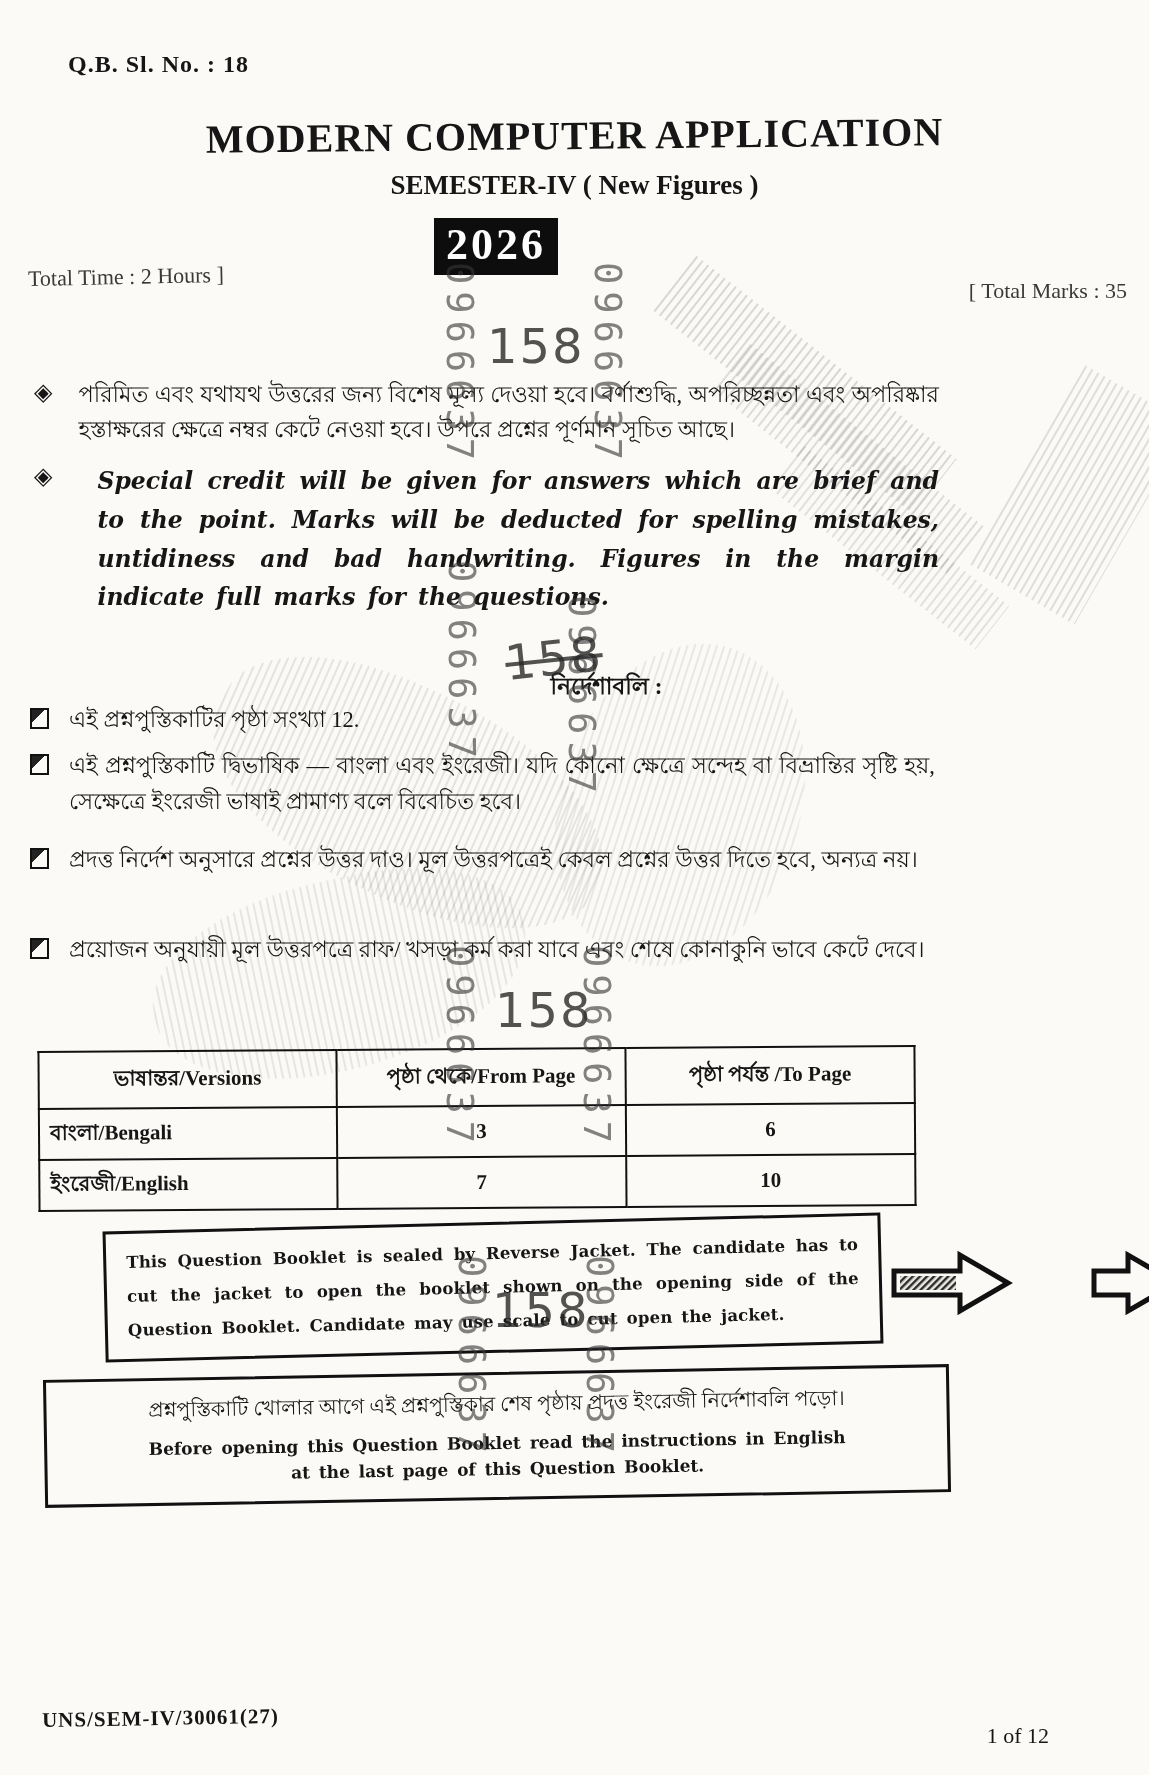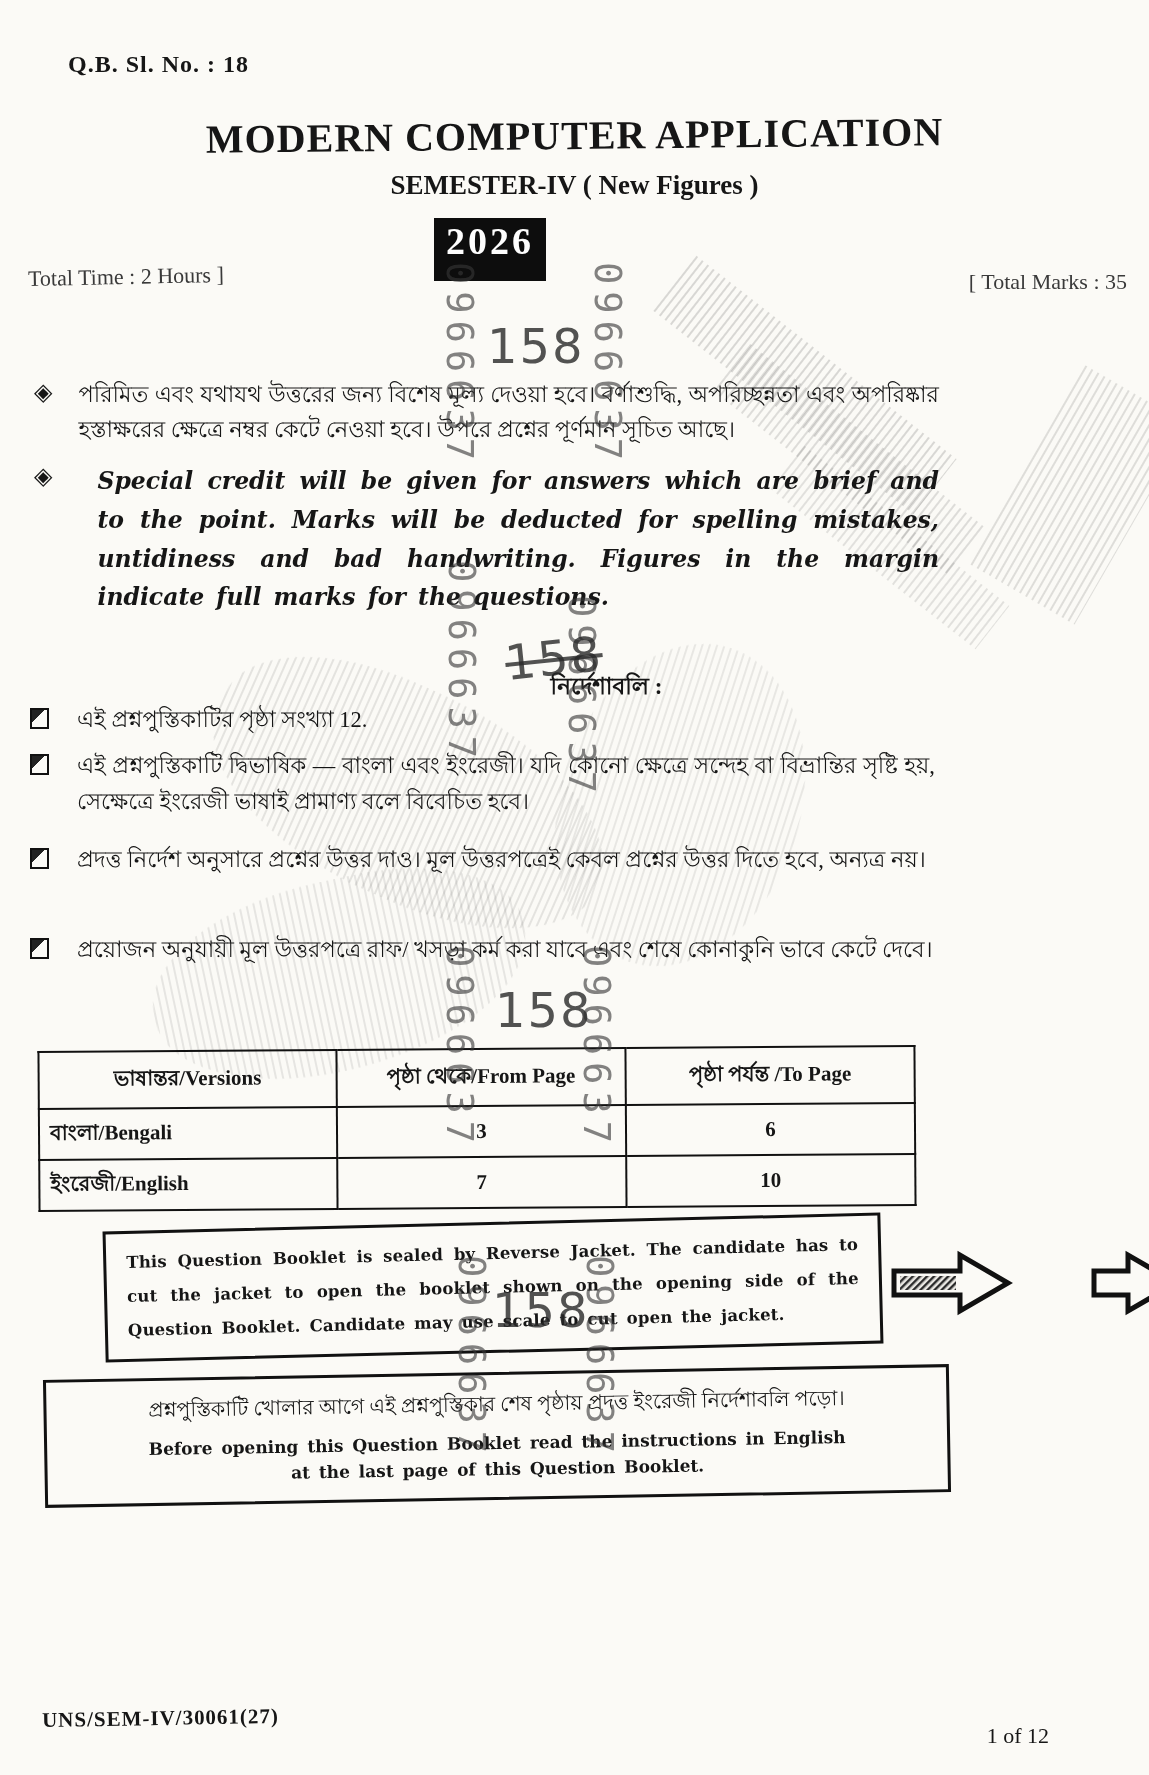--- a/index.html
+++ b/index.html
@@ -40,36 +40,36 @@
     letter-spacing:2px;
   }
   
   .content{position:relative;z-index:2;}
   .qb{position:absolute;left:68px;top:44px;font-size:24px;font-weight:bold;letter-spacing:1px;margin-top:7px;}
   .title{position:absolute;left:0;top:112px;width:100%;text-align:center;
          font-size:40px;font-weight:bold;letter-spacing:1px;transform:rotate(-.6deg);}
   .subtitle{position:absolute;left:0;top:170px;width:100%;text-align:center;
             font-size:27px;font-weight:bold;}
   .yearbox{position:absolute;left:434px;top:218px;background:#0d0d0d;color:#fdfdfd;
-           font-size:38px;font-weight:bold;letter-spacing:3px;padding:1px 12px 18px;}
+           font-size:44px;font-weight:bold;letter-spacing:3px;padding:1px 12px 5px;}
   .timerow{position:absolute;top:264px;left:0;width:100%;font-size:22px;color:#3a3a3a;}
   .time-l{position:absolute;left:28px;top:0;transform:rotate(-1.2deg);}
-  .time-r{position:absolute;right:22px;top:5px;margin-left:28px;}
+  .time-r{position:absolute;right:22px;top:14px;margin-left:28px;}
   
   .note{position:absolute;display:flex;gap:26px;}
   .note-b{font-size:24px;line-height:1.2;flex:0 0 auto;}
   .note-t{font-size:22.5px;line-height:1.55;text-align:justify;}
   .note-en .note-t{font-family:"DejaVu Serif","Liberation Serif",serif;
                    font-weight:bold;font-style:italic;font-size:23.5px;line-height:1.65;
                    word-spacing:4px;margin-left:19px;}
   .n1{left:34px;top:378px;width:905px;}
   .n2{left:34px;top:462px;width:905px;}
   .inst-head{position:absolute;left:0;top:668px;width:100%;text-align:center;
              font-size:23px;font-weight:bold;padding-left:32px;}
-  .inst{position:absolute;display:flex;gap:28px;}
+  .inst{position:absolute;display:flex;gap:20px;}
   .inst .sq{flex:0 0 auto;width:15px;height:17px;border:2.5px solid #111;margin-top:6px;
             background:linear-gradient(135deg,#222 38%,transparent 38%);}
   .inst .it{font-size:22.5px;line-height:1.6;text-align:justify;}
   .i1{left:30px;top:702px;width:880px;}
   .i2{left:30px;top:748px;width:905px;}
   .i2 .it{text-underline-offset:6px;}
   .i3{left:30px;top:842px;width:905px;}
   .i4{left:30px;top:932px;width:905px;}
   
   table.versions{position:absolute;left:38px;top:1048px;width:878px;

